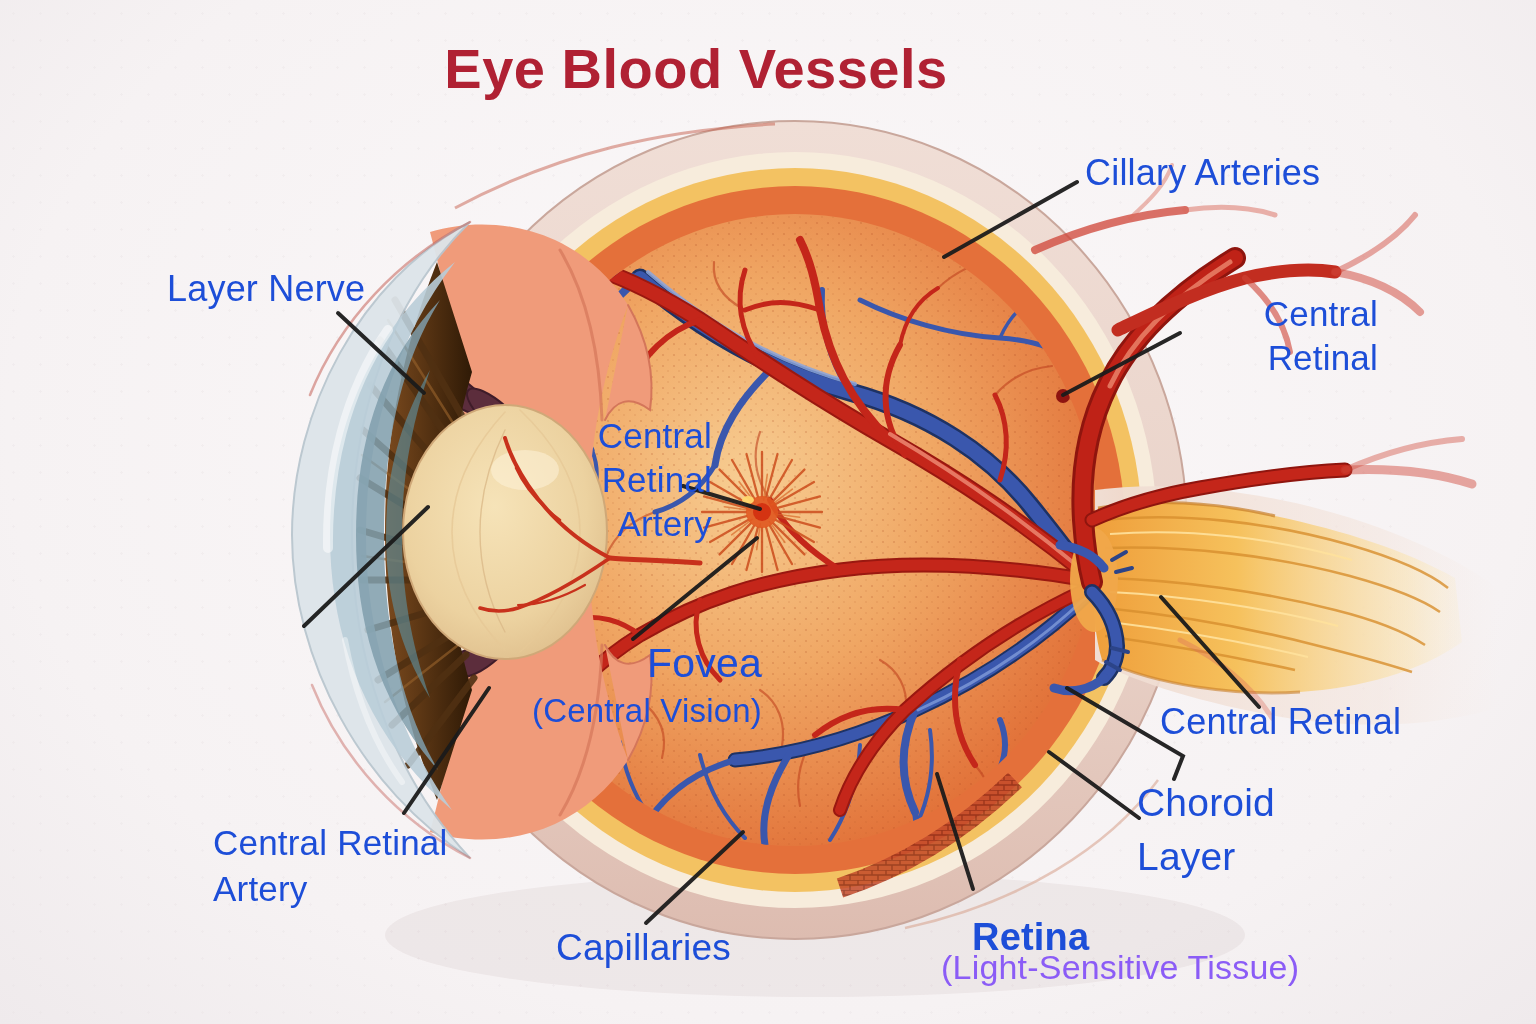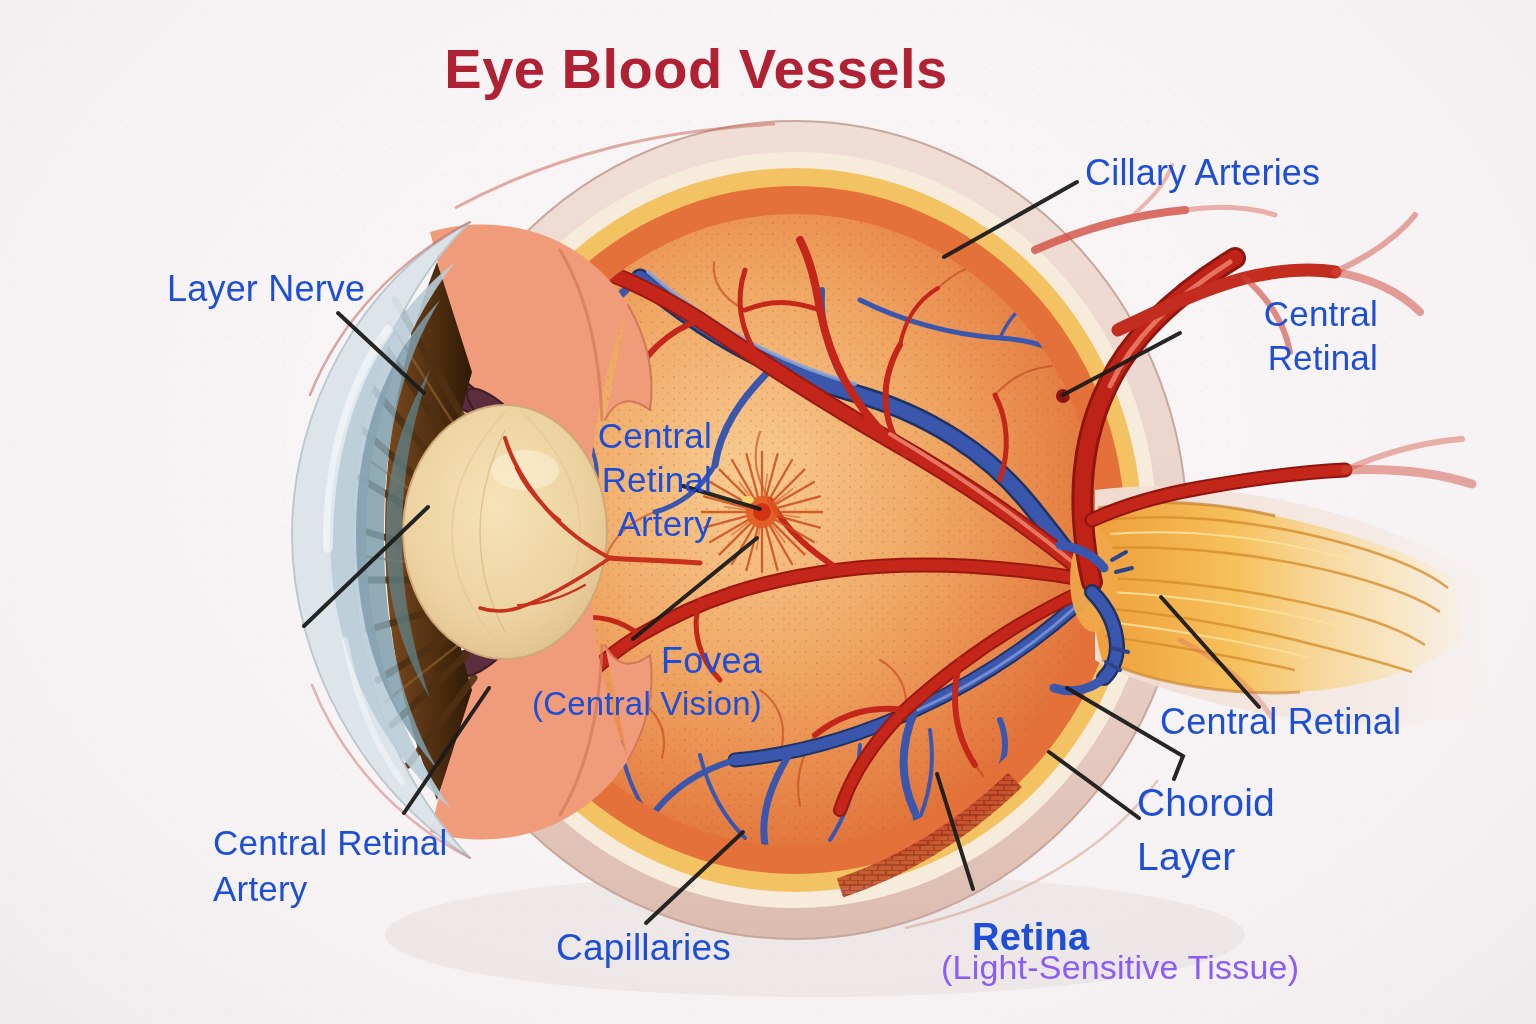--- a/index.html
+++ b/index.html
@@ -9,21 +9,21 @@
   .stage{position:relative;width:1392px;height:1024px;}
   .stage::before{content:"";position:absolute;inset:0;
        background-image:radial-gradient(#e8e2e4 1px, transparent 1.2px);
        background-size:27px 27px;opacity:.35;pointer-events:none;}
   svg.scene{position:absolute;left:0;top:0;width:1536px;height:1024px;display:block;}
   .lbl{position:absolute;color:#1d4ed8;font-size:35px;line-height:1.26;letter-spacing:.2px;
        white-space:nowrap;}
   .center{text-align:right;white-space:normal;}
   .title{position:absolute;left:50%;top:36px;transform:translateX(-50%);
        font-size:56px;font-weight:700;color:#b02133;letter-spacing:.5px;white-space:nowrap;}
-  .fovea-t{font-size:36px;font-weight:400;}
+  .fovea-t{font-size:41px;font-weight:400;}
   .fovea-s{font-size:33px;}
   .big{font-size:39px;line-height:1.38;}
   .retina-t{font-weight:700;font-size:38px;}
   .retina-s{color:#8b5cf6;font-size:34px;}
 </style>
 </head>
 <body>
 
 <div class="stage">
 

